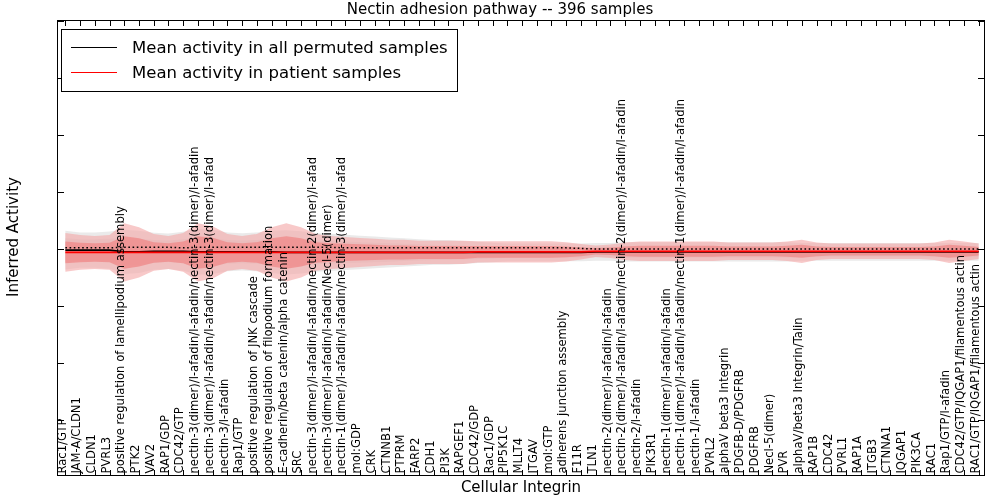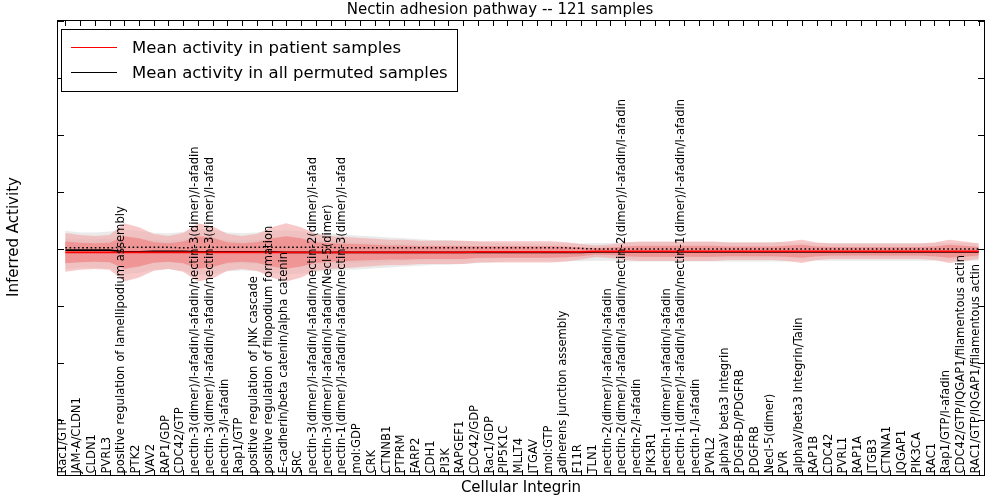--- a/index.html
+++ b/index.html
@@ -41,21 +41,21 @@
           z-index:30;}
   .leg-row{display:flex;align-items:center;height:25px;}
   .leg-line{width:46px;height:0;margin-right:15px;flex:0 0 auto;}
   .leg-text{font-size:16.5px;color:#000;white-space:nowrap;}
 </style>
 </head>
 <body>
 
 <div id="fig">
 
-  <div id="title">Nectin adhesion pathway -- 121 samples</div>
+  <div id="title">Nectin adhesion pathway -- 396 samples</div>
 
   <div id="ylabel">Inferred Activity</div>
   <div id="xlabel">Cellular Integrin</div>
 
   <div id="axes">
     <svg id="plot" viewBox="0 0 928 456" preserveAspectRatio="none">
         <path d="M7.37,209.70L22.10,211.47L36.83,211.47L51.56,210.59L66.29,208.76L81.02,209.65L95.75,211.73L110.48,212.61L125.21,210.84L139.94,207.88L154.67,208.76L169.40,211.41L184.13,212.30L198.86,211.41L213.59,209.65L228.32,209.33L243.05,210.22L257.78,211.98L272.51,212.87L287.24,213.75L301.97,214.63L316.70,215.52L331.43,216.40L346.16,217.28L360.89,218.17L375.62,219.05L390.35,219.05L405.08,219.93L419.81,220.82L434.54,221.70L449.27,222.59L464.00,222.59L478.73,222.59L493.46,222.59L508.19,222.59L522.92,222.59L537.65,222.01L552.38,222.01L567.11,221.13L581.84,221.13L596.57,221.13L611.30,221.13L626.03,221.13L640.76,221.13L655.49,221.13L670.22,221.13L684.95,221.13L699.68,221.13L714.41,221.13L729.14,221.13L743.87,222.01L758.60,222.01L773.33,222.01L788.06,222.01L802.79,222.01L817.52,222.01L832.25,222.01L846.98,222.01L861.71,222.01L876.44,222.01L891.17,222.01L905.90,222.01L920.63,222.01L920.63,239.69L905.90,239.69L891.17,239.69L876.44,239.69L861.71,239.69L846.98,239.69L832.25,239.69L817.52,239.69L802.79,239.69L788.06,239.69L773.33,239.69L758.60,239.69L743.87,239.69L729.14,240.57L714.41,240.57L699.68,240.57L684.95,240.57L670.22,240.57L655.49,240.57L640.76,240.57L626.03,240.57L611.30,240.57L596.57,240.57L581.84,240.57L567.11,240.57L552.38,239.69L537.65,239.69L522.92,240.25L508.19,240.25L493.46,240.25L478.73,240.25L464.00,240.25L449.27,240.25L434.54,241.14L419.81,242.02L405.08,242.91L390.35,243.79L375.62,243.79L360.89,244.67L346.16,245.56L331.43,246.44L316.70,247.32L301.97,248.21L287.24,249.09L272.51,249.97L257.78,250.86L243.05,252.62L228.32,253.51L213.59,252.05L198.86,250.29L184.13,249.40L169.40,250.29L154.67,252.94L139.94,253.82L125.21,249.72L110.48,247.95L95.75,248.83L81.02,252.05L66.29,252.94L51.56,247.69L36.83,246.81L22.10,246.81L7.37,248.58Z" fill="#d9d9d9" fill-opacity="0.55" stroke="none"></path>
         <path d="M7.37,217.23L22.10,218.31L36.83,218.31L51.56,217.77L66.29,217.31L81.02,217.85L95.75,218.91L110.48,219.45L125.21,218.37L139.94,216.77L154.67,217.31L169.40,218.94L184.13,219.48L198.86,218.94L213.59,217.85L228.32,217.88L243.05,218.42L257.78,219.51L272.51,220.05L287.24,220.59L301.97,221.13L316.70,221.67L331.43,222.21L346.16,222.76L360.89,223.30L375.62,223.84L390.35,223.84L405.08,224.38L419.81,224.92L434.54,225.46L449.27,226.00L464.00,226.00L478.73,226.00L493.46,226.00L508.19,226.00L522.92,226.00L537.65,225.44L552.38,225.44L567.11,224.89L581.84,224.89L596.57,224.89L611.30,224.89L626.03,224.89L640.76,224.89L655.49,224.89L670.22,224.89L684.95,224.89L699.68,224.89L714.41,224.89L729.14,224.89L743.87,225.44L758.60,225.44L773.33,225.44L788.06,225.44L802.79,225.44L817.52,225.44L832.25,225.44L846.98,225.44L861.71,225.44L876.44,225.44L891.17,225.44L905.90,225.44L920.63,225.44L920.63,236.27L905.90,236.27L891.17,236.27L876.44,236.27L861.71,236.27L846.98,236.27L832.25,236.27L817.52,236.27L802.79,236.27L788.06,236.27L773.33,236.27L758.60,236.27L743.87,236.27L729.14,236.81L714.41,236.81L699.68,236.81L684.95,236.81L670.22,236.81L655.49,236.81L640.76,236.81L626.03,236.81L611.30,236.81L596.57,236.81L581.84,236.81L567.11,236.81L552.38,236.27L537.65,236.27L522.92,236.83L508.19,236.83L493.46,236.83L478.73,236.83L464.00,236.83L449.27,236.83L434.54,237.38L419.81,237.92L405.08,238.46L390.35,239.00L375.62,239.00L360.89,239.54L346.16,240.08L331.43,240.63L316.70,241.17L301.97,241.71L287.24,242.25L272.51,242.79L257.78,243.33L243.05,244.42L228.32,244.96L213.59,243.85L198.86,242.76L184.13,242.22L169.40,242.76L154.67,244.39L139.94,244.93L125.21,242.19L110.48,241.11L95.75,241.65L81.02,243.85L66.29,244.39L51.56,240.51L36.83,239.97L22.10,239.97L7.37,241.05Z" fill="#d9d9d9" fill-opacity="0.8" stroke="none"></path>
         <path d="M7.37,212.04L22.10,213.98L36.83,214.95L51.56,213.98L66.29,202.35L81.02,206.23L95.75,213.01L110.48,214.95L125.21,212.04L139.94,202.35L154.67,205.26L169.40,213.01L184.13,214.95L198.86,213.01L213.59,206.23L228.32,202.35L243.05,206.23L257.78,213.01L272.51,214.95L287.24,215.92L301.97,216.88L316.70,217.85L331.43,218.82L346.16,218.82L360.89,219.79L375.62,219.79L390.35,219.79L405.08,219.79L419.81,220.19L434.54,220.19L449.27,220.19L464.00,220.19L478.73,220.19L493.46,220.19L508.19,221.16L522.92,223.10L537.65,224.47L552.38,223.50L567.11,221.56L581.84,220.59L596.57,220.59L611.30,220.59L626.03,220.59L640.76,220.59L655.49,220.59L670.22,221.56L684.95,221.56L699.68,221.56L714.41,221.56L729.14,220.59L743.87,218.65L758.60,221.56L773.33,222.53L788.06,222.53L802.79,222.53L817.52,222.53L832.25,222.53L846.98,222.53L861.71,222.53L876.44,221.56L891.17,218.65L905.90,220.59L920.63,222.53L920.63,238.03L905.90,239.97L891.17,241.91L876.44,239.00L861.71,238.03L846.98,238.03L832.25,238.03L817.52,238.03L802.79,238.03L788.06,238.03L773.33,238.03L758.60,239.00L743.87,241.91L729.14,239.97L714.41,239.00L699.68,239.00L684.95,239.00L670.22,239.00L655.49,239.97L640.76,239.97L626.03,239.97L611.30,239.97L596.57,239.97L581.84,239.97L567.11,239.00L552.38,237.06L537.65,236.09L522.92,238.60L508.19,240.54L493.46,241.51L478.73,241.51L464.00,241.51L449.27,241.51L434.54,241.51L419.81,241.51L405.08,243.05L390.35,243.05L375.62,243.05L360.89,243.05L346.16,244.02L331.43,244.02L316.70,244.99L301.97,245.95L287.24,246.92L272.51,247.89L257.78,249.83L243.05,256.61L228.32,260.49L213.59,256.61L198.86,249.83L184.13,247.89L169.40,249.83L154.67,257.58L139.94,260.49L125.21,250.80L110.48,247.89L95.75,249.83L81.02,256.61L66.29,260.49L51.56,248.86L36.83,247.89L22.10,248.86L7.37,250.80Z" fill="#f4a8a8" fill-opacity="0.62" stroke="none"></path>
         <path d="M7.37,220.59L22.10,221.67L36.83,222.21L51.56,221.67L66.29,215.18L81.02,217.34L95.75,221.13L110.48,222.21L125.21,220.59L139.94,215.18L154.67,216.80L169.40,221.13L184.13,222.21L198.86,221.13L213.59,217.34L228.32,215.18L243.05,217.34L257.78,221.13L272.51,222.21L287.24,222.76L301.97,223.30L316.70,223.84L331.43,224.38L346.16,224.38L360.89,224.92L375.62,224.92L390.35,224.92L405.08,224.92L419.81,224.89L434.54,224.89L449.27,224.89L464.00,224.89L478.73,224.89L493.46,224.89L508.19,225.44L522.92,226.52L537.65,227.03L552.38,226.49L567.11,225.41L581.84,224.87L596.57,224.87L611.30,224.87L626.03,224.87L640.76,224.87L655.49,224.87L670.22,225.41L684.95,225.41L699.68,225.41L714.41,225.41L729.14,224.87L743.87,223.78L758.60,225.41L773.33,225.95L788.06,225.95L802.79,225.95L817.52,225.95L832.25,225.95L846.98,225.95L861.71,225.95L876.44,225.41L891.17,223.78L905.90,224.87L920.63,225.95L920.63,234.61L905.90,235.69L891.17,236.78L876.44,235.15L861.71,234.61L846.98,234.61L832.25,234.61L817.52,234.61L802.79,234.61L788.06,234.61L773.33,234.61L758.60,235.15L743.87,236.78L729.14,235.69L714.41,235.15L699.68,235.15L684.95,235.15L670.22,235.15L655.49,235.69L640.76,235.69L626.03,235.69L611.30,235.69L596.57,235.69L581.84,235.69L567.11,235.15L552.38,234.07L537.65,233.53L522.92,235.18L508.19,236.27L493.46,236.81L478.73,236.81L464.00,236.81L449.27,236.81L434.54,236.81L419.81,236.81L405.08,237.92L390.35,237.92L375.62,237.92L360.89,237.92L346.16,238.46L331.43,238.46L316.70,239.00L301.97,239.54L287.24,240.08L272.51,240.63L257.78,241.71L243.05,245.50L228.32,247.66L213.59,245.50L198.86,241.71L184.13,240.63L169.40,241.71L154.67,246.04L139.94,247.66L125.21,242.25L110.48,240.63L95.75,241.71L81.02,245.50L66.29,247.66L51.56,241.17L36.83,240.63L22.10,241.17L7.37,242.25Z" fill="#ef8c8c" fill-opacity="0.82" stroke="none"></path>
@@ -273,22 +273,22 @@
       <div class="xlab" style="left: 851.184px;">IQGAP1</div>
       <div class="xlab" style="left: 865.914px;">PIK3CA</div>
       <div class="xlab" style="left: 880.644px;">RAC1</div>
       <div class="xlab" style="left: 895.375px;">Rap1/GTP/l-afadin</div>
       <div class="xlab" style="left: 910.105px;">CDC42/GTP/IQGAP1/filamentous actin</div>
       <div class="xlab" style="left: 924.835px;">RAC1/GTP/IQGAP1/filamentous actin</div>
     </div>
 
   <div id="legend">
     <div class="leg-row">
+      <span class="leg-line" style="border-top:1.6px solid #000000;"></span>
+      <span class="leg-text">Mean activity in all permuted samples</span>
+    </div>
+    <div class="leg-row">
       <span class="leg-line" style="border-top:1.6px solid #ff0000;"></span>
       <span class="leg-text">Mean activity in patient samples</span>
     </div>
-    <div class="leg-row">
-      <span class="leg-line" style="border-top:1.6px solid #000000;"></span>
-      <span class="leg-text">Mean activity in all permuted samples</span>
-    </div>
   </div>
 
 </div>
 
 </body></html>

